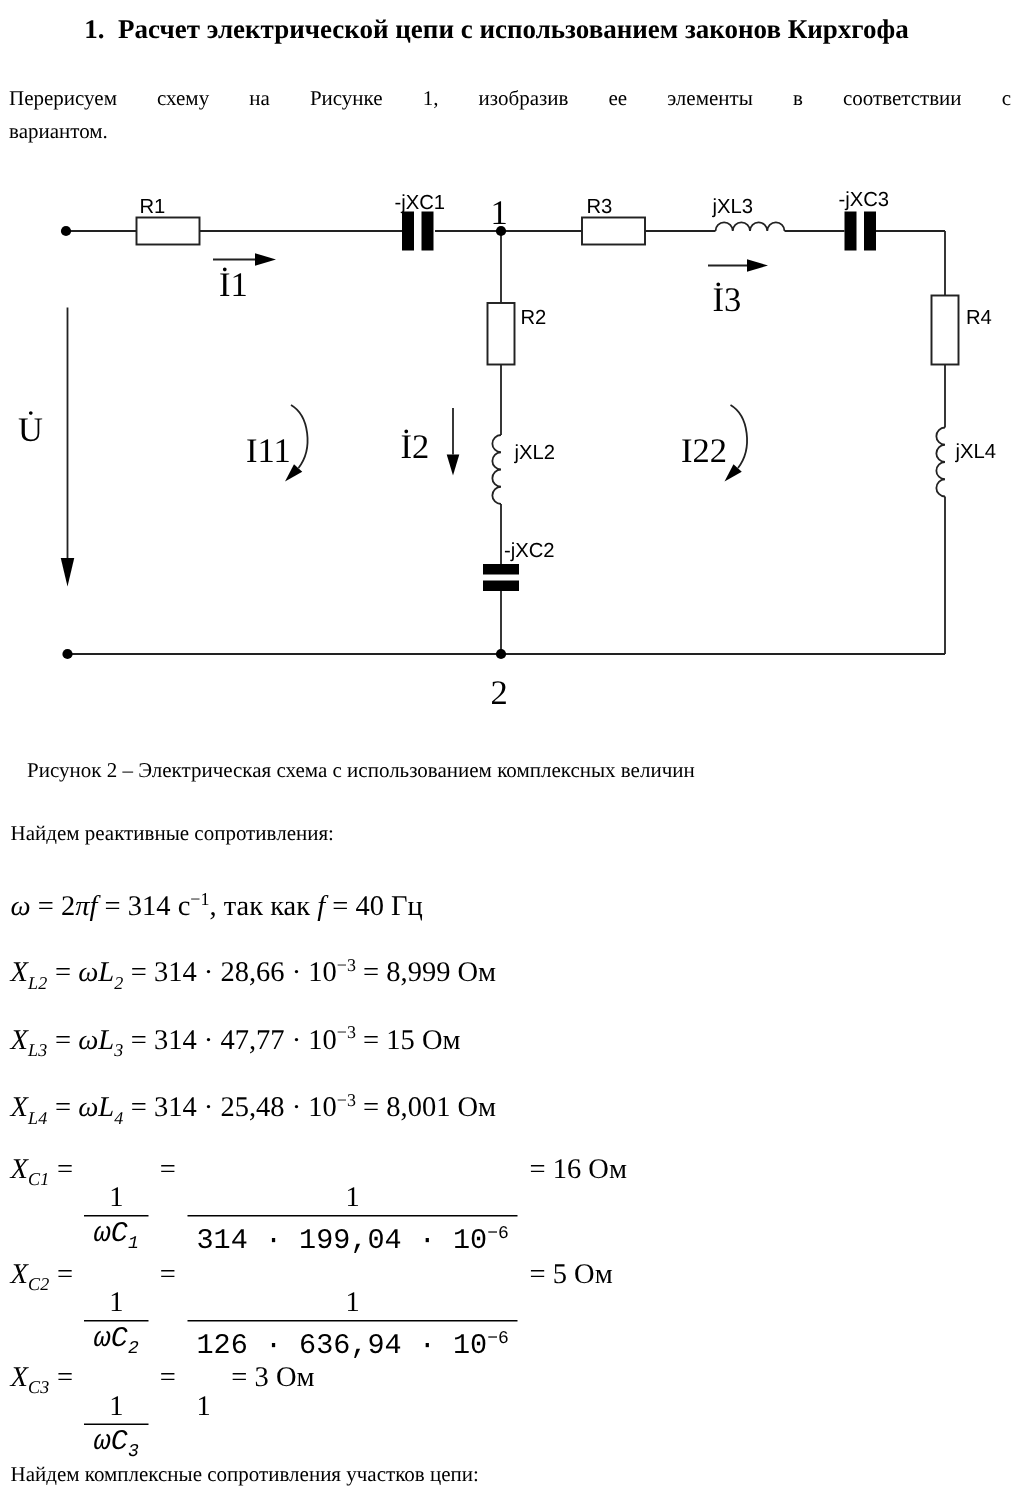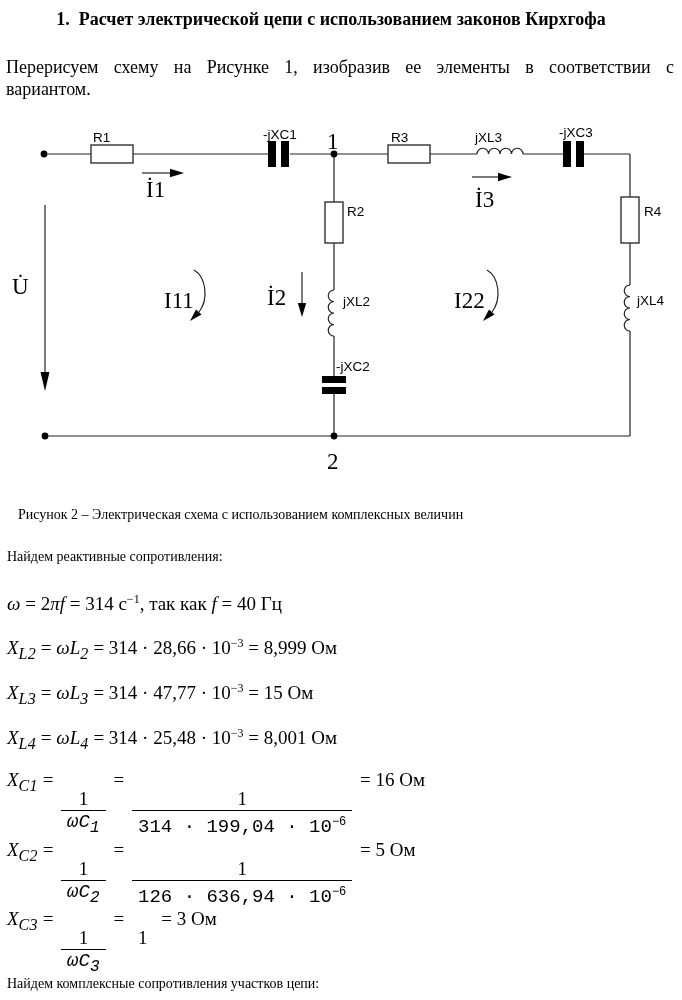--- a/index.html
+++ b/index.html
@@ -6,27 +6,27 @@
   html,body { background:#ffffff; }
   body {
     width:682px; height:1000px; position:relative; overflow:hidden;
     font-family:"Liberation Serif","DejaVu Serif",serif; color:#000;
   }
   .abs { position:absolute; }
   .title {
     top:8px; left:0; width:590px; text-align:center;
     font-size:18px; font-weight:bold; line-height:22px;margin-left:36px;
   }
-  .para { top:56px; left:6px; width:668px; font-size:18px; line-height:22px; }
+  .para { top:56px; left:6px; width:668px; font-size:14px; line-height:22px; }
   .para .l1 { text-align:justify; text-align-last:justify; }
   .caption { top:504px; left:18px; width:658px; font-size:14px; line-height:21px; }
   .lead { left:7px; font-size:14px; line-height:22px; }
   .formula { left:7px; font-size:19px; white-space:nowrap; line-height:24px; }
   .it { font-style:italic; }
-  .formula sub { font-size:16px; font-style:italic; letter-spacing:0.3px; }
+  .formula sub { font-size:12px; font-style:italic; letter-spacing:0.3px; }
   .formula sup { font-size:12px; }
   .frac {
     display:inline-flex; flex-direction:column; align-items:center;
     text-align:center; vertical-align:-19px; margin:0 3px;
   }
   .frac .num, .frac .den { padding:0 6px; line-height:22px; display:inline-block; }
   .frac .den { border-top:1.4px solid #000;font-family:Liberation Mono, monospace; }
   svg.circuit { top:0; left:0; pointer-events:none; }
   svg .wire { stroke:#222; stroke-width:1.2; fill:none; }
   svg .box  { stroke:#222; stroke-width:1.3; fill:#fff; }

